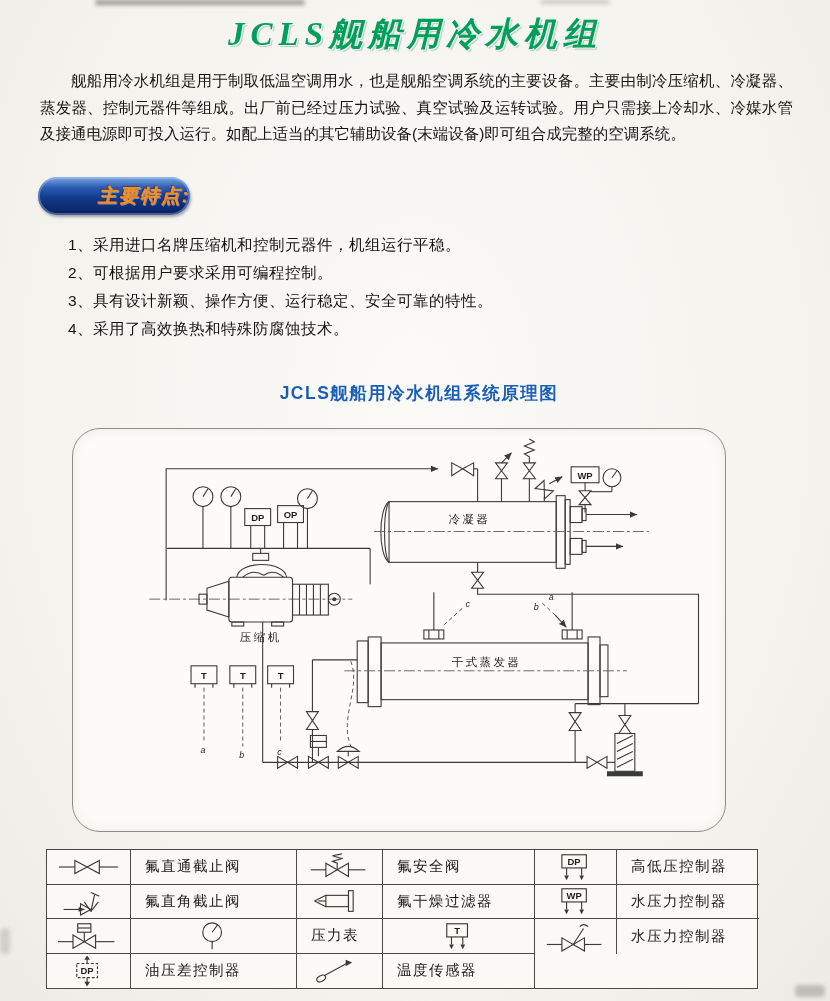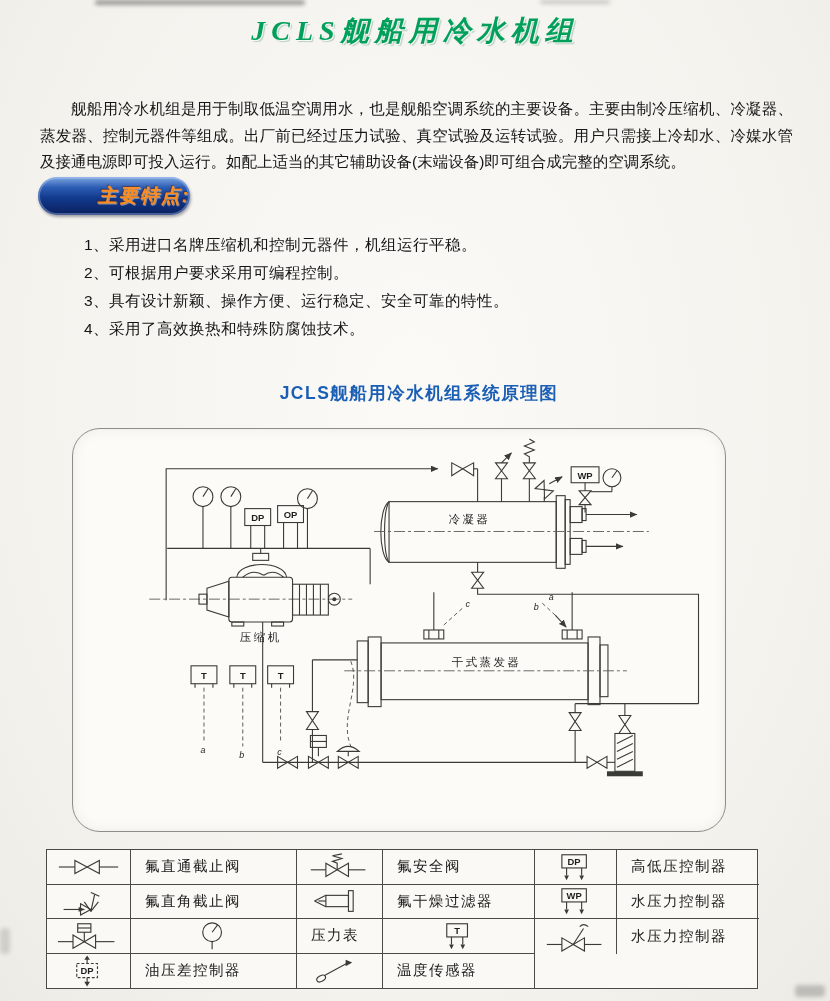--- a/index.html
+++ b/index.html
@@ -9,39 +9,39 @@
     font-family:"Liberation Sans","DejaVu Sans",sans-serif;color:#1d1d1d;
   }
   .artifact{position:absolute;background:rgba(45,45,45,.45);filter:blur(2px);border-radius:4px;}
   .a1{left:95px;top:0;width:210px;height:5px;}
   .a2{left:540px;top:0;width:70px;height:4px;opacity:.5;}
   .a3{left:795px;top:985px;width:30px;height:12px;opacity:.55;}
   .a4{left:0px;top:928px;width:10px;height:26px;opacity:.35;}
 
   .title{
     position:absolute;top:12px;left:0;width:100%;margin:0;text-align:center;
-    font-size:28px;font-weight:bold;font-style:italic;letter-spacing:6px;
+    font-size:33px;font-weight:bold;font-style:italic;letter-spacing:6px;
     color:#00a05a;text-shadow:1px 1px 0 rgba(255,255,255,.8), 2px 2px 1px rgba(0,90,50,.25);
     font-family:"Liberation Serif","DejaVu Serif",serif;
   }
   .intro{
-    position:absolute;left:40px;top:96px;width:753px;margin:0;
+    position:absolute;left:40px;top:68px;width:753px;margin:0;
     font-size:15.5px;line-height:26.5px;text-align:justify;text-indent:2em;color:#161616;
   }
   .feat-banner{
     position:absolute;left:38px;top:177px;width:152px;height:38px;border-radius:19px;
     background:linear-gradient(180deg,#7fa6e0 0%,#2b5cb4 28%,#123a8c 55%,#0a1f5e 100%);
     box-shadow:inset 0 0 0 2px rgba(190,215,255,.35), 1px 2px 3px rgba(0,0,30,.35);
     display:flex;align-items:center;justify-content:flex-end;
   }
   .feat-banner span{
     font-size:19px;font-weight:bold;font-style:italic;letter-spacing:2px;color:#ff8d1e;
     text-shadow:1px 1px 0 rgba(255,244,220,.45), -1px -1px 1px rgba(90,30,0,.5);
   }
-  .features{position:absolute;left:84px;top:231px;font-size:15.5px;line-height:28px;color:#141414;}
+  .features{position:absolute;left:68px;top:231px;font-size:15.5px;line-height:28px;color:#141414;}
   .feat{letter-spacing:0.5px;}
   .diagram-title{
     position:absolute;left:0;top:377px;width:100%;margin:4px;text-align:center;
     font-size:17.5px;font-weight:bold;letter-spacing:1.5px;color:#1b5fb5;
   }
   .diagram-box{
     position:absolute;left:72px;top:428px;width:654px;height:404px;box-sizing:border-box;
     border:1.6px solid #8d8c86;border-radius:28px;background:#fcfbf8;
     box-shadow:inset 0 0 12px rgba(120,120,110,.12);
   }

